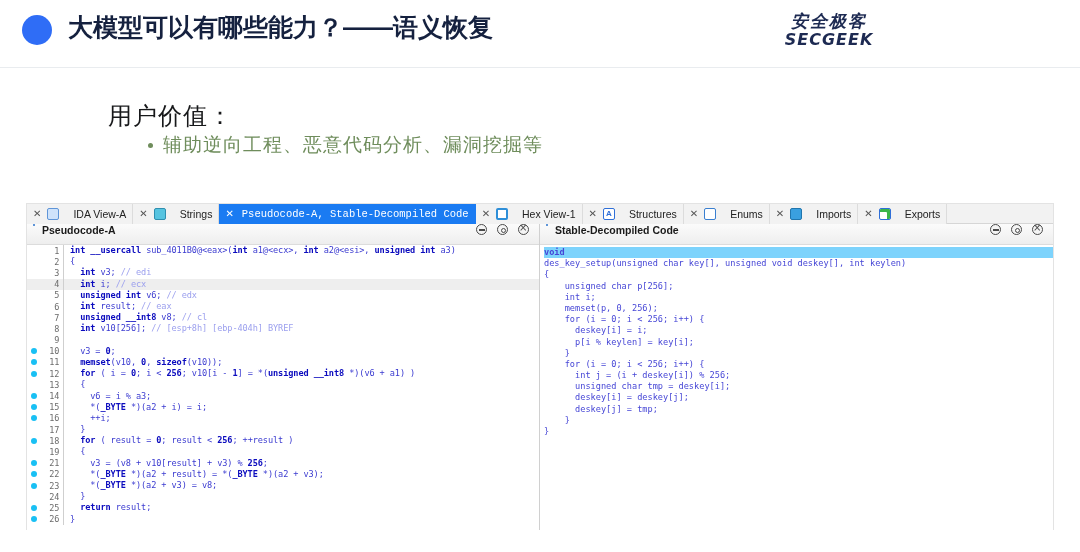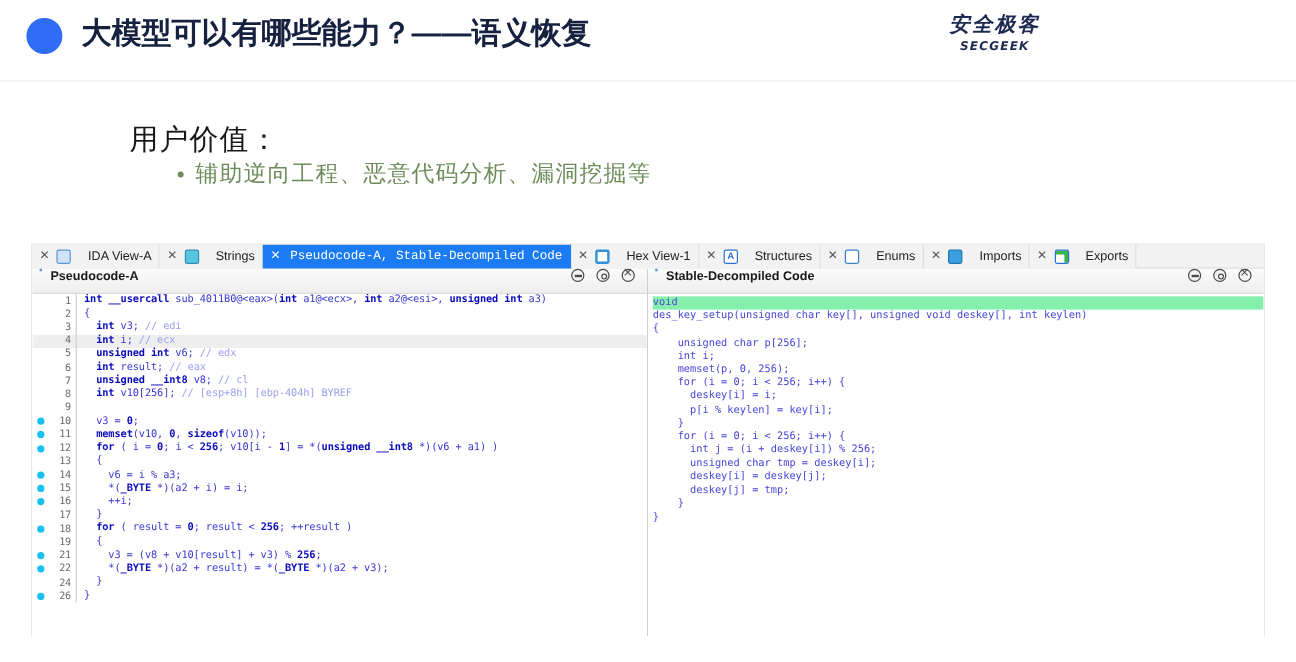--- a/index.html
+++ b/index.html
@@ -17,21 +17,21 @@
   .hdr-dot-big { position: absolute; left: 0; top: 0; width: 30px; height: 30px;
     border-radius: 50%; background: #2f6df6; }
   .hdr-dot-small { position: absolute; left: 18px; top: 14px; width: 20px; height: 20px;
     border-radius: 50%; background: #e7effd; z-index: -1; }
   .hdr-title { position: absolute; left: 68px; top: 11px; font-size: 25px; font-weight: bold;
     color: #15213f; letter-spacing: 0px; white-space: nowrap; }
   .logo { position: absolute; right: 18px; top: 10px; width: 120px; height: 48px;
     text-align: center; color: #1d2a52; }
   .logo-cn { font-size: 17px; font-weight: bold; letter-spacing: 2px;
     font-family: "DejaVu Serif", serif; font-style: italic; line-height: 22px; }
-  .logo-en { font-size: 10px; font-weight: bold; font-style: italic; letter-spacing: 1px;
+  .logo-en { font-size: 16px; font-weight: bold; font-style: italic; letter-spacing: 1px;
     font-family: "DejaVu Sans", sans-serif; line-height: 16px; }
   .hdr-rule { position: absolute; left: 0; top: 67px; width: 1080px; height: 1px;
     background: #e9ecef; }
 
   
   .lead { position: absolute; left: 108px; top: 100px; font-size: 24px; color: #17181a;
     font-weight: normal; letter-spacing: 1px; }
   .bullet-row { position: absolute; left: 148px; top: 132px; display: flex;
     align-items: flex-start; gap: 10px; }
   .bullet-dot { width: 5px; height: 5px; background: #6f8d5c; border-radius: 50%;
@@ -100,21 +100,21 @@
   .code-txt { font-size: 8.6px; line-height: 11px; color: #3a3ad0;
     font-family: "DejaVu Sans Mono", monospace; white-space: pre; padding-left: 3px;
     letter-spacing: -0.1px; }
   .kw  { color: #0b0bbe; font-weight: bold; }
   .cm  { color: #9ca0ee; }
   .num { color: #0b0bbe; font-weight: bold; }
 
   .code-plain { padding: 2px 0 0 4px; }
   .code-plain .coderow2 { height: 11.2px; font-size: 8.6px; line-height: 11.2px;
     color: #4646d6; font-family: "DejaVu Sans Mono", monospace; white-space: pre; }
-  .code-plain .coderow2.hl { background: #86efac; }
+  .code-plain .coderow2.hl { background: #7dd3fc; font-weight: bold; }
 </style>
 </head>
 <body>
 
 <div class="slide">
 
   <div class="header">
     <div class="hdr-dot-wrap">
       <div class="hdr-dot-small"></div>
       <div class="hdr-dot-big"></div>
@@ -328,24 +328,40 @@
             </div>
             <div class="coderow">
               <span class="gut-dot">
                 <i></i>
               </span>
               <span class="gut-num">22</span>
               <span class="gut-sep"></span>
               <span class="code-txt">    *(<span class="kw">_BYTE</span> *)(a2 + result) = *(<span class="kw">_BYTE</span> *)(a2 + v3);</span>
             </div>
             <div class="coderow">
+              <span class="gut-dot">
+                <i></i>
+              </span>
+              <span class="gut-num">23</span>
+              <span class="gut-sep"></span>
+              <span class="code-txt">    *(<span class="kw">_BYTE</span> *)(a2 + v3) = v8;</span>
+            </div>
+            <div class="coderow">
               <span class="gut-dot"></span>
               <span class="gut-num">24</span>
               <span class="gut-sep"></span>
               <span class="code-txt">  }</span>
+            </div>
+            <div class="coderow">
+              <span class="gut-dot">
+                <i></i>
+              </span>
+              <span class="gut-num">25</span>
+              <span class="gut-sep"></span>
+              <span class="code-txt">  <span class="kw">return</span> result;</span>
             </div>
             <div class="coderow">
               <span class="gut-dot">
                 <i></i>
               </span>
               <span class="gut-num">26</span>
               <span class="gut-sep"></span>
               <span class="code-txt">}</span>
             </div>
           </div>

